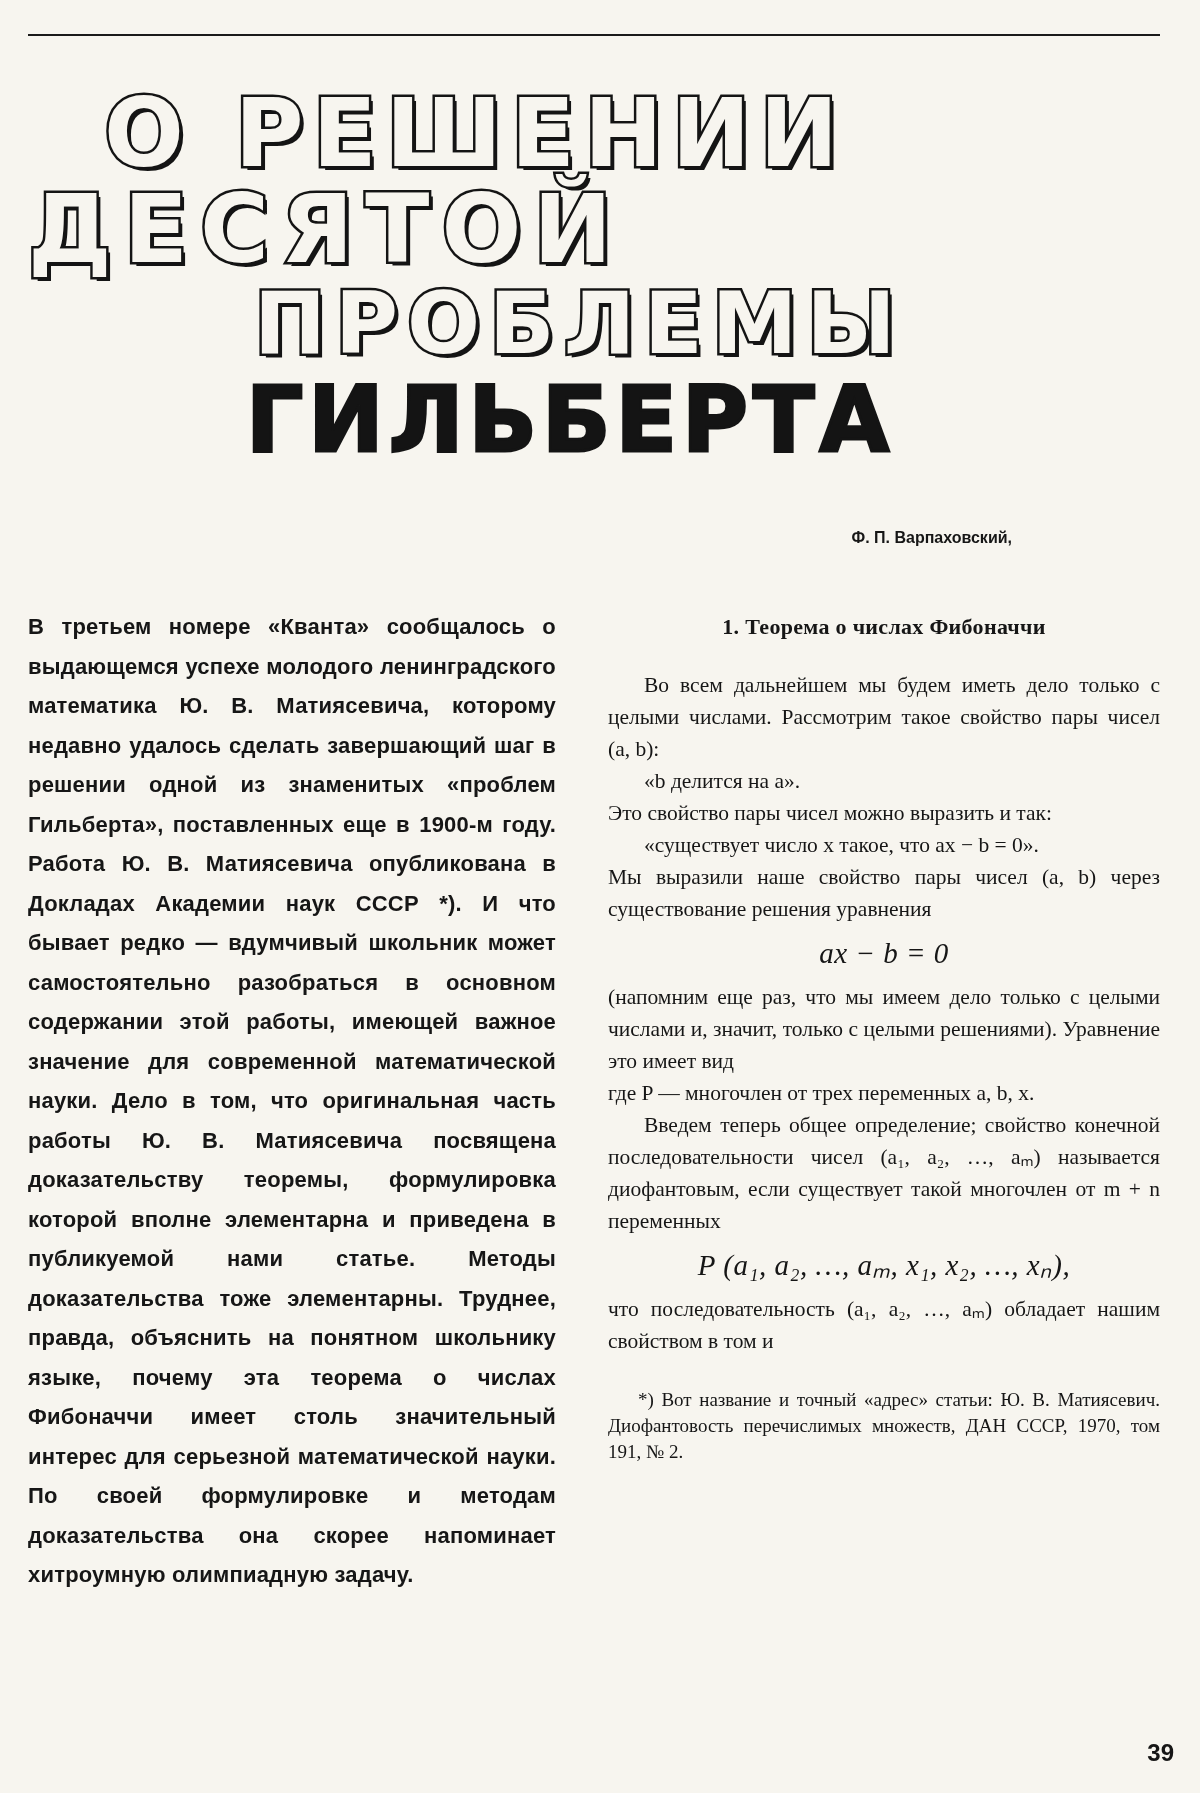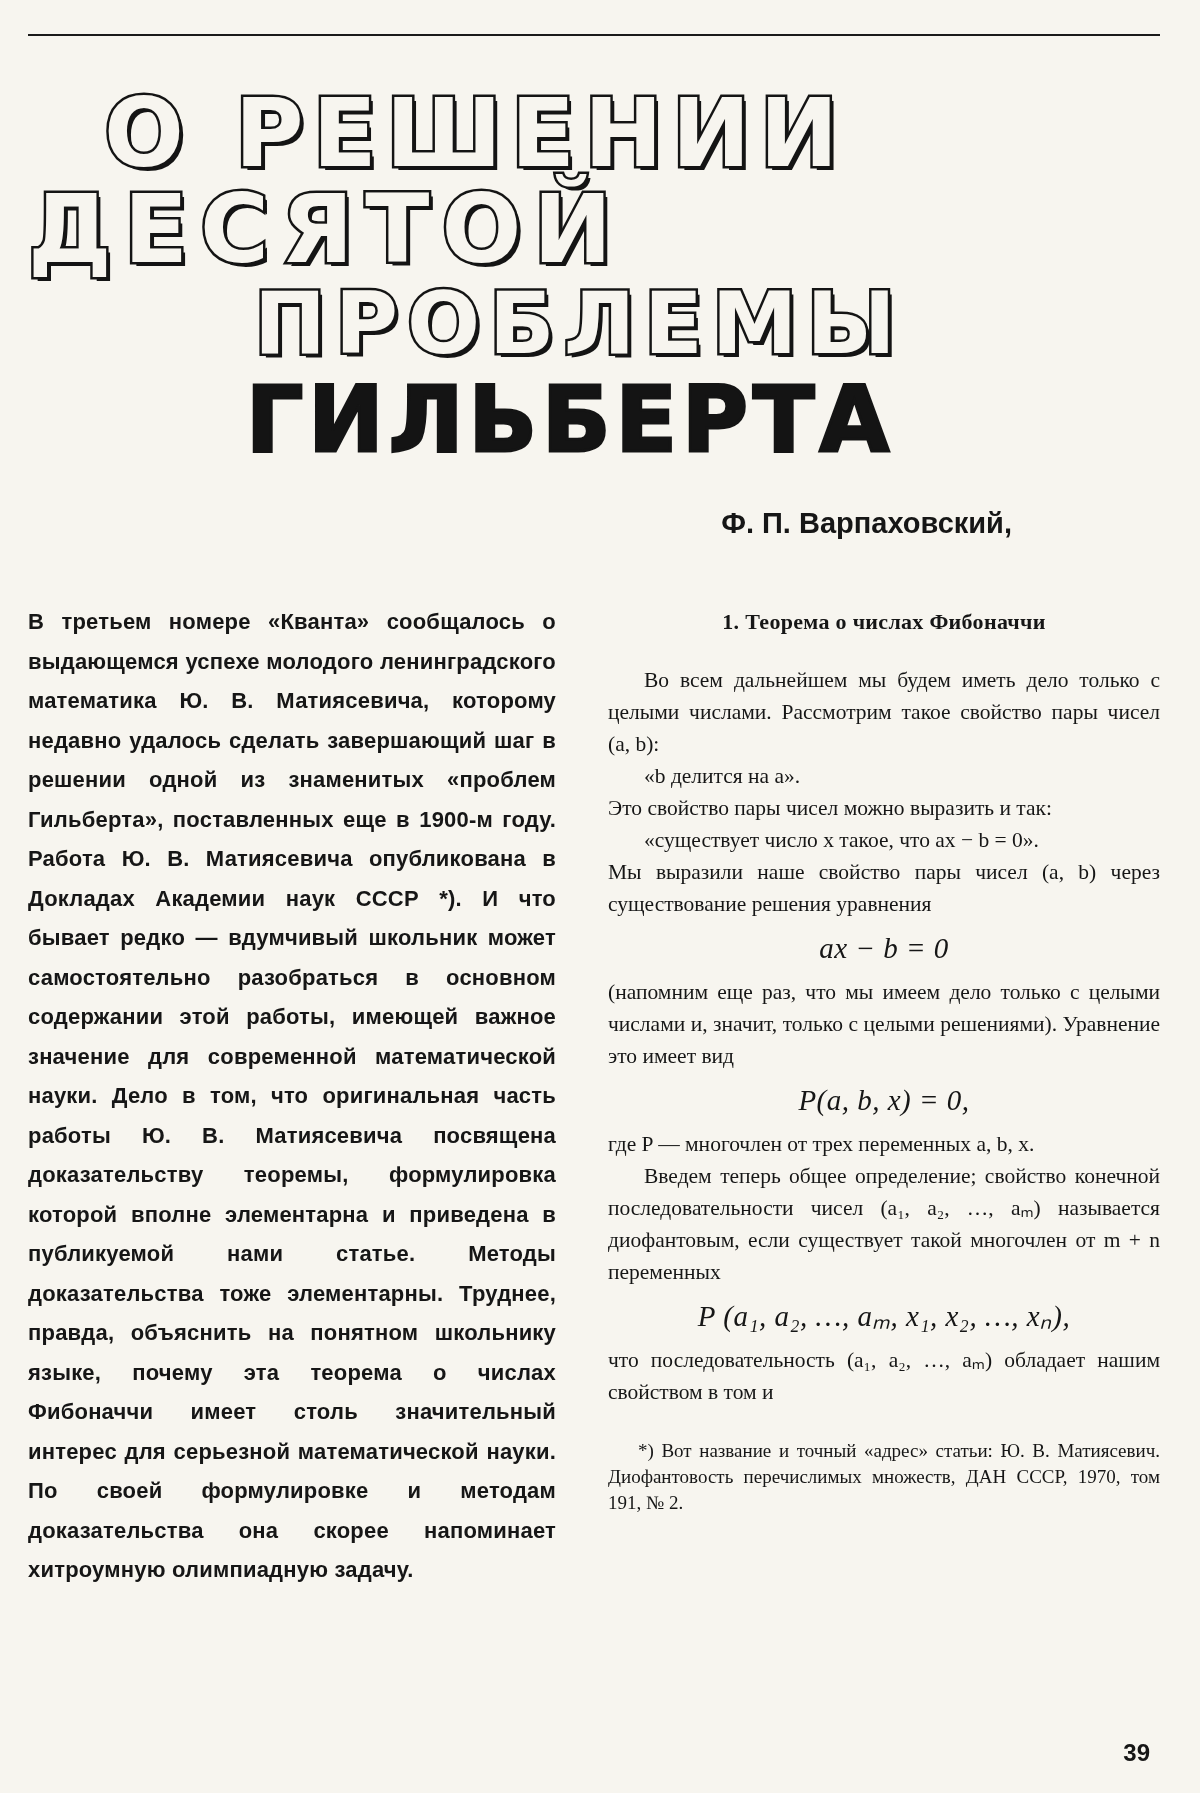--- a/index.html
+++ b/index.html
@@ -26,23 +26,23 @@
   .t1{font-size:94px;margin-left:76px;letter-spacing:9px;}
   .t2{font-size:94px;margin-left:0;letter-spacing:12px;margin-top:8px;}
   .t3{font-size:86px;margin-left:226px;letter-spacing:9px;margin-top:8px;}
   .t-solid{
     font-size:90px;margin-left:218px;letter-spacing:5px;margin-top:14px;
     color:#141414;-webkit-text-fill-color:#141414;-webkit-text-stroke:3px #141414;
   }
 
   
   .authors{
-    margin-top:40px;text-align:right;padding-right:148px;
+    margin-top:64px;text-align:right;padding-right:148px;
     font-family:"Liberation Sans",sans-serif;font-weight:bold;
-    font-size:29px;line-height:1.45;
+    font-size:16px;line-height:1.45;
   }
 
   
   .columns{display:flex;gap:52px;margin-top:58px;align-items:flex-start;justify-content:center;}
   .col-left{width:528px;flex:0 0 528px;}
   .col-right{flex:1;min-width:0;}
 
   .intro{
     font-family:"Liberation Sans",sans-serif;font-weight:bold;
     font-size:22px;line-height:39.5px;text-align:justify;margin:0;
@@ -61,21 +61,21 @@
     font-style:italic;text-align:center;margin:12px 0;
     font-size:29px;letter-spacing:.5px;
   }
 
   .footnote{
     margin-top:30px;font-size:19px;line-height:26px;text-align:justify;
   }
   .footnote p{margin:0;text-indent:30px;}
 
   .page-number{
-    position:absolute;right:50px;bottom:26px;
+    position:absolute;right:26px;bottom:26px;
     font-family:"Liberation Sans",sans-serif;font-weight:bold;font-size:24px;
   }
 </style>
 </head>
 <body>
 
 <div class="page">
 
   <div class="top-rule"></div>
 
@@ -99,21 +99,20 @@
     <div class="col-right">
       <h2 class="sec-heading">1. Теорема о числах Фибоначчи</h2>
 
       <p class="para indent">Во всем дальнейшем мы будем иметь дело только с целыми числами. Рассмотрим такое свойство пары чисел (a, b):</p>
       <p class="qline">«b делится на a».</p>
       <p class="para">Это свойство пары чисел можно выразить и так:</p>
       <p class="qline">«существует число x такое, что ax − b = 0».</p>
       <p class="para">Мы выразили наше свойство пары чисел (a, b) через существование решения уравнения</p>
       <p class="formula">ax − b = 0</p>
       <p class="para">(напомним еще раз, что мы имеем дело только с целыми числами и, значит, только с целыми решениями). Уравнение это имеет вид</p>
-      <p class="formula">P(a, b, x) = 0,</p>
       <p class="para">где P — многочлен от трех переменных a, b, x.</p>
       <p class="para indent">Введем теперь общее определение; свойство конечной последовательности чисел (a₁, a₂, …, aₘ) называется диофантовым, если существует такой многочлен от m + n переменных</p>
       <p class="formula">P (a₁, a₂, …, aₘ, x₁, x₂, …, xₙ),</p>
       <p class="para">что последовательность (a₁, a₂, …, aₘ) обладает нашим свойством в том и</p>
 
       <div class="footnote">
         <p>*) Вот название и точный «адрес» статьи: Ю. В. Матиясевич. Диофантовость перечислимых множеств, ДАН СССР, 1970, том 191, № 2.</p>
       </div>
     </div>
 

